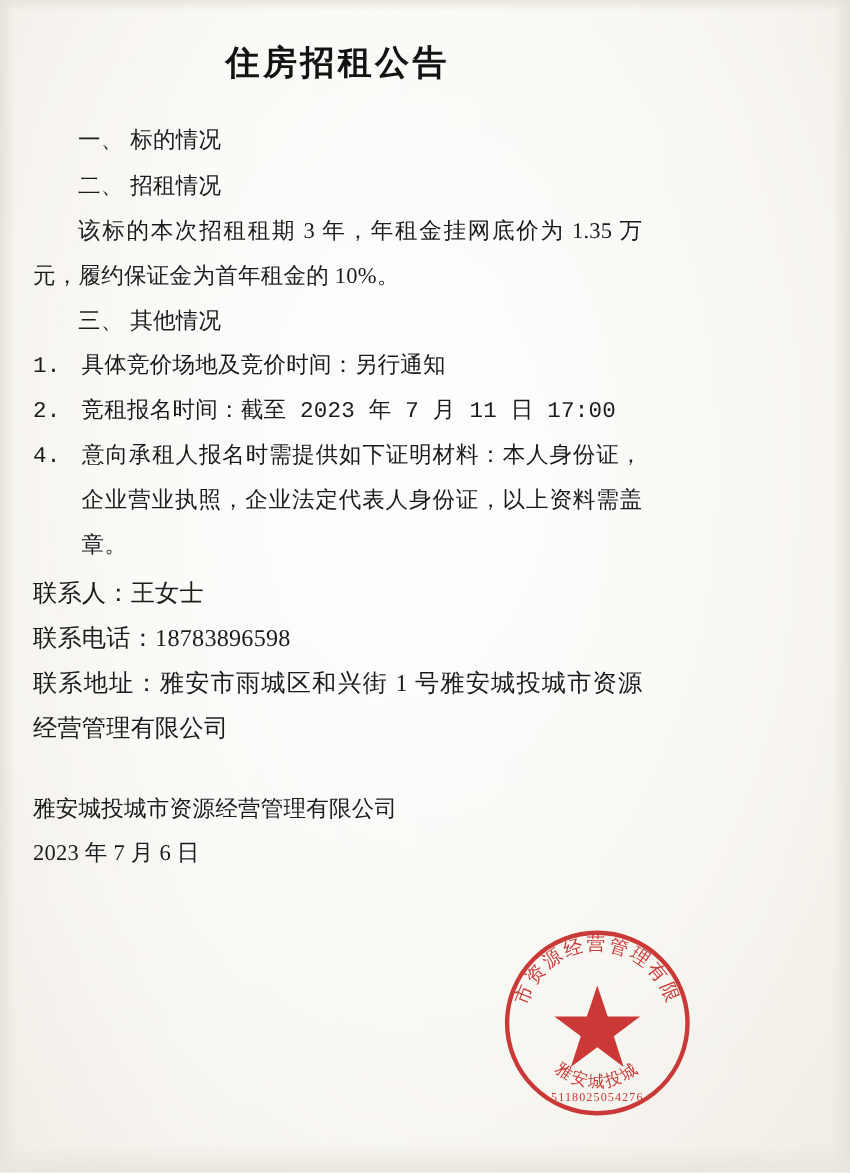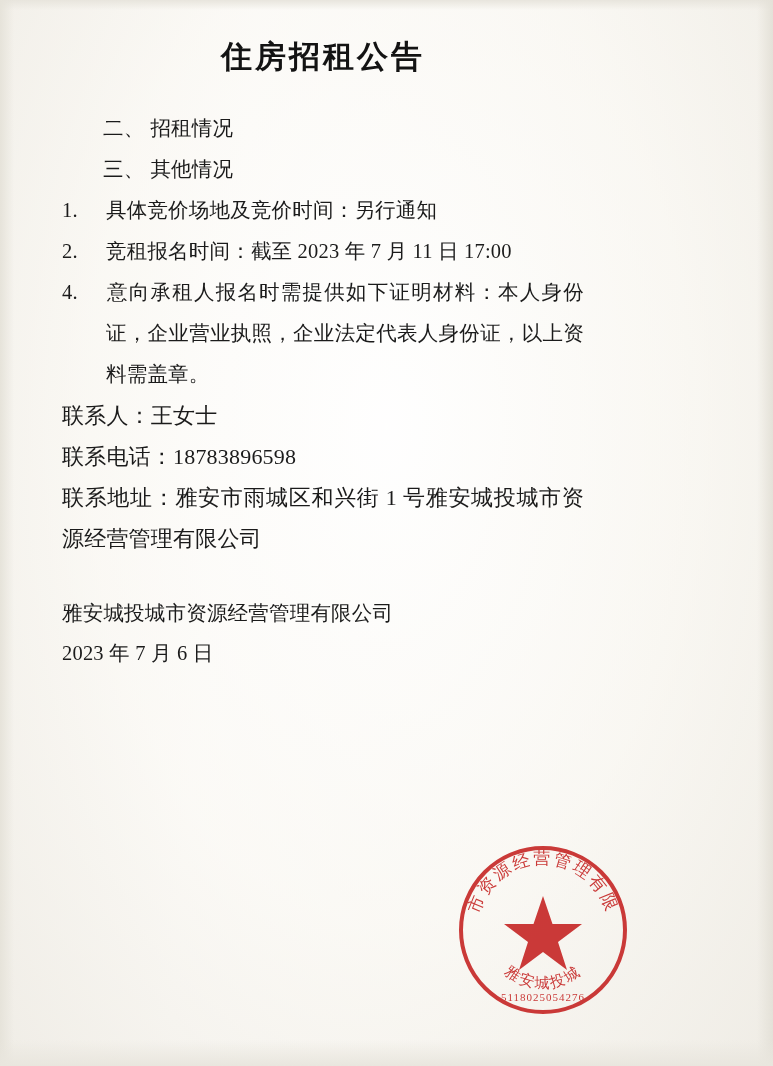--- a/index.html
+++ b/index.html
@@ -47,21 +47,21 @@
     height: 26px;
     background: linear-gradient(0deg, #e9e6de 0%, rgba(248,246,241,0) 100%);
   }
 
   .doc {
     position: absolute;
     left: 0;
     top: 0;
     width: 642px;
     height: 1066px;
-    padding: 0 58px 0 62px;
+    padding: 0 58px 0 30px;
     box-sizing: border-box;
   }
 
   .title {
     text-align: center;
     font-size: 31px;
     font-weight: bold;
     letter-spacing: 3px;
     margin-top: 36px;
     margin-bottom: 30px;
@@ -85,20 +85,21 @@
     letter-spacing: 0.2px;
   }
   .section-head .num {
     margin-right: 6px;
   }
 
   ol.numlist {
     margin: 0;
     padding: 0;
     list-style: none;
+    font-family: Liberation Mono, monospace;
   }
   ol.numlist > li {
     font-size: 20.5px;
     line-height: 41px;
     margin: 0;
     padding-left: 44px;
     text-indent: -22px;
     text-align: justify;
     letter-spacing: 0.2px;
   }
@@ -150,22 +151,24 @@
 <div class="edge-top"></div>
 <div class="edge-left"></div>
 <div class="edge-right"></div>
 <div class="edge-bottom"></div>
 
 <div class="doc">
 
   <div class="title">住房招租公告</div>
 
 
+  <p class="section-head"><span class="num">一、</span><span>标的情况</span></p>
 
   <p class="section-head"><span class="num">二、</span><span>招租情况</span></p>
+  <p class="para">该标的本次招租租期 3 年，年租金挂网底价为 1.35 万元，履约保证金为首年租金的 10%。</p>
 
   <p class="section-head"><span class="num">三、</span><span>其他情况</span></p>
 
   <ol class="numlist">
     <li><span class="lnum">1.</span><span>具体竞价场地及竞价时间：另行通知</span></li>
     <li><span class="lnum">2.</span><span>竞租报名时间：截至 2023 年 7 月 11 日 17:00</span></li>
     <li><span class="lnum">4.</span><span>意向承租人报名时需提供如下证明材料：本人身份证，企业营业执照，企业法定代表人身份证，以上资料需盖章。</span></li>
   </ol>
 
 

